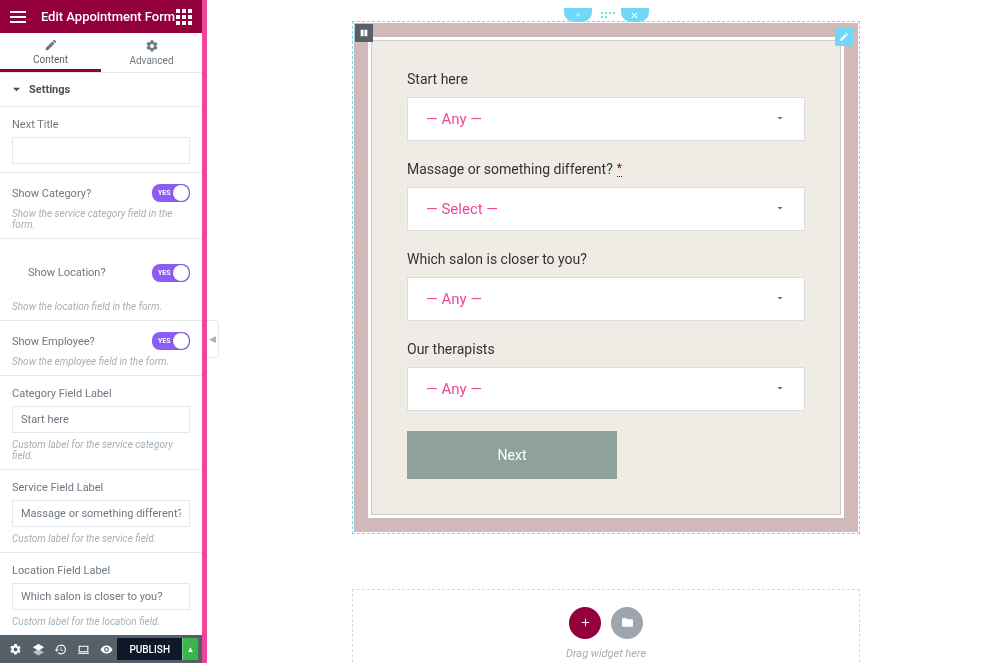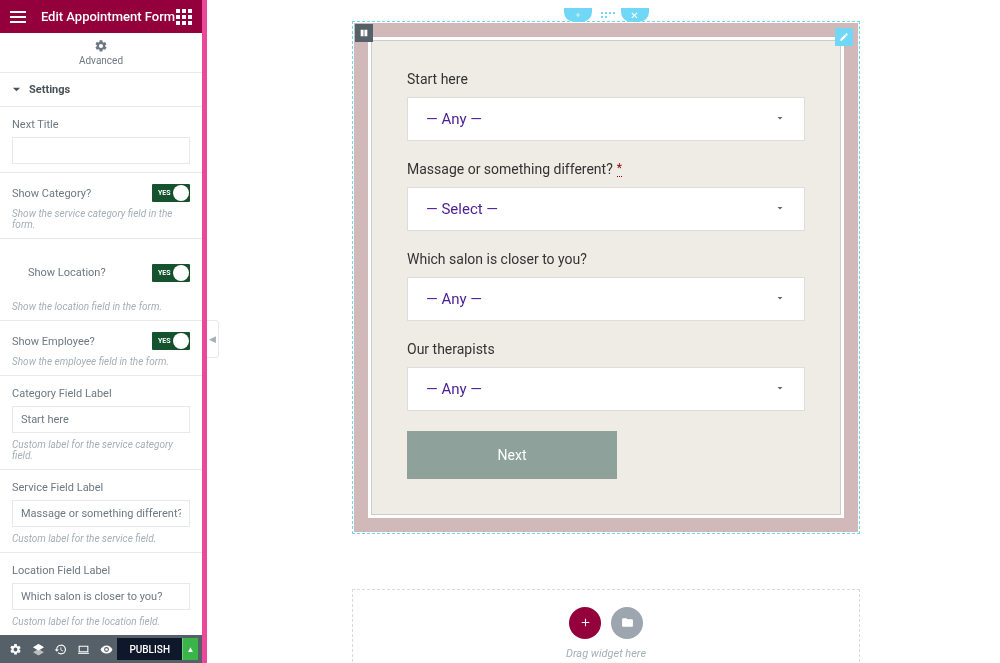--- a/index.html
+++ b/index.html
@@ -17,21 +17,21 @@
 .tab svg{width:14px;height:14px;margin-bottom:2px;fill:#6d7882}
 .tab.active{border-bottom:3px solid #93003c;color:#556068}
 .body{flex:1;overflow-y:auto;font-size:11px;color:#6d7882;padding:0}
 .sect{display:flex;align-items:center;padding:10px 12px;font-weight:700;color:#495157;cursor:pointer}
 .sect svg{width:9px;height:9px;margin-right:8px;fill:#495157}
 .ctrl{border-top:1px solid #e6e9ec;padding:11px 12px 8px}
 .lbl{font-size:11px;color:#6d7882;margin-bottom:6px;display:block}
 .inp{width:100%;height:27px;border:1px solid #e6e9ec;padding:0 8px;font-size:11px;color:#6d7882;outline:none}
 .hint{font-size:10px;font-style:italic;color:#a4afb7;margin-top:6px}
 .row{display:flex;justify-content:space-between;align-items:center}
-.tog{width:38px;height:18px;background:#14532d;border-radius:1px;position:relative;cursor:pointer;display:flex;align-items:center}
+.tog{width:38px;height:18px;background:#8b5cf6;border-radius:8px;position:relative;cursor:pointer;display:flex;align-items:center}
 .tog span{position:absolute;left:6px;color:#fff;font-size:7px;font-weight:700}
 .tog::after{content:"";position:absolute;right:1px;top:1px;width:16px;height:16px;background:#fff;border-radius:50%;box-shadow:0 0 2px rgba(0,0,0,.3)}
 .ftr{height:28px;background:#556068;display:flex;align-items:center;padding:0 4px}
 .ftr-ico{width:24px;height:28px;display:flex;align-items:center;justify-content:center;cursor:pointer}
 .ftr-ico svg{width:13px;height:13px;fill:#fff}
 .pub-wrap{margin-left:auto;display:flex}
 .pub{height:22px;background:#0f172a;color:#fff;border:none;font-size:10px;padding:0 12px;cursor:pointer;font-weight:500}
 .pub-opt{width:16px;background:#39b54a;border:none;border-left:1px solid rgba(255,255,255,.3);cursor:pointer;color:#fff;font-size:8px}
 .canvas{flex:1;position:relative;background:#fff;padding:9px 140px 0 145px;overflow-y:auto}
 .collapser{position:absolute;left:0;top:320px;width:12px;height:38px;background:#fff;border:1px solid #e6e9ec;border-left:none;border-radius:0 4px 4px 0;display:flex;align-items:center;justify-content:center;cursor:pointer;color:#a4afb7;font-size:9px}
@@ -44,21 +44,21 @@
 .widget-wrap{border:1px dashed #71d7f7;position:relative;padding:1px}
 .col-badge{position:absolute;top:2px;left:2px;width:18px;height:18px;background:#556068;display:flex;align-items:center;justify-content:center}
 .col-badge svg{width:10px;height:10px;fill:#fff}
 .edit-badge{position:absolute;top:6px;right:6px;width:18px;height:18px;background:#71d7f7;display:flex;align-items:center;justify-content:center;cursor:pointer}
 .edit-badge svg{width:10px;height:10px;fill:#fff}
 .frame-outer{border:14px solid #d2b9b9;padding:3px}
 .frame-inner{border:1px solid #ccc;background:#efece5;padding:30px 35px 35px}
 .fld{margin-bottom:20px}
 .flbl{font-size:14px;color:#333;margin-bottom:10px;display:flex;gap:4px}
 .req{color:#8b0000;border-bottom:1px dotted #8b0000;font-size:12px}
-.fsel{width:100%;height:44px;border:1px solid #ddd;background:#fff;display:flex;align-items:center;justify-content:space-between;padding:0 18px;font-size:15px;color:#4c1d95;cursor:pointer}
+.fsel{width:100%;height:44px;border:1px solid #ddd;background:#fff;display:flex;align-items:center;justify-content:space-between;padding:0 18px;font-size:15px;color:#ec4899;cursor:pointer}
 .car{display:inline-block}
 .car svg{width:12px;height:12px;fill:#666}
 .nxt{width:210px;height:48px;background:#8ea19b;color:#fff;border:none;font-size:14px;cursor:pointer}
 .drop{margin-top:55px;border:1px dashed #d5dadf;height:88px;display:flex;flex-direction:column;align-items:center;justify-content:center;position:relative}
 .drop-btns{display:flex;gap:10px;margin-bottom:8px}
 .circ{width:32px;height:32px;border-radius:50%;display:flex;align-items:center;justify-content:center;cursor:pointer}
 .circ.pink{background:#93003c}
 .circ.grey{background:#9da5ae}
 .circ svg{width:13px;height:13px;fill:#fff}
 .drop-txt{font-size:11px;color:#a4afb7;font-style:italic}
@@ -83,20 +83,26 @@
           <span></span>
           <span></span>
           <span></span>
           <span></span>
           <span></span>
           <span></span>
           <span></span>
         </div>
   </div>
   <div class="tabs">
+    <div class="tab active">
+      <svg viewBox="0 0 24 24">
+            <path d="M3 17.25V21h3.75L17.81 9.94l-3.75-3.75L3 17.25zM20.71 7.04a1 1 0 000-1.41l-2.34-2.34a1 1 0 00-1.41 0l-1.83 1.83 3.75 3.75 1.83-1.83z"></path>
+          </svg>
+      <span>Content</span>
+    </div>
     <div class="tab">
       <svg viewBox="0 0 24 24">
             <path d="M19.14 12.94a7.07 7.07 0 000-1.88l2.03-1.58a.5.5 0 00.12-.64l-1.92-3.32a.5.5 0 00-.61-.22l-2.39.96a7.03 7.03 0 00-1.62-.94l-.36-2.54A.5.5 0 0013.9 2h-3.84a.5.5 0 00-.49.42l-.36 2.54c-.58.24-1.12.56-1.62.94l-2.39-.96a.5.5 0 00-.61.22L2.67 8.48a.5.5 0 00.12.64l2.03 1.58a7.07 7.07 0 000 1.88l-2.03 1.58a.5.5 0 00-.12.64l1.92 3.32c.14.24.43.34.61.22l2.39-.96c.5.38 1.04.7 1.62.94l.36 2.54a.5.5 0 00.49.42h3.84a.5.5 0 00.49-.42l.36-2.54c.58-.24 1.12-.56 1.62-.94l2.39.96c.18.12.47.02.61-.22l1.92-3.32a.5.5 0 00-.12-.64l-2.03-1.58zM12 15.5A3.5 3.5 0 1112 8.5a3.5 3.5 0 010 7z"></path>
           </svg>
       <span>Advanced</span>
     </div>
   </div>
   <div class="body">
     <div class="sect">
       <svg viewBox="0 0 10 10">

